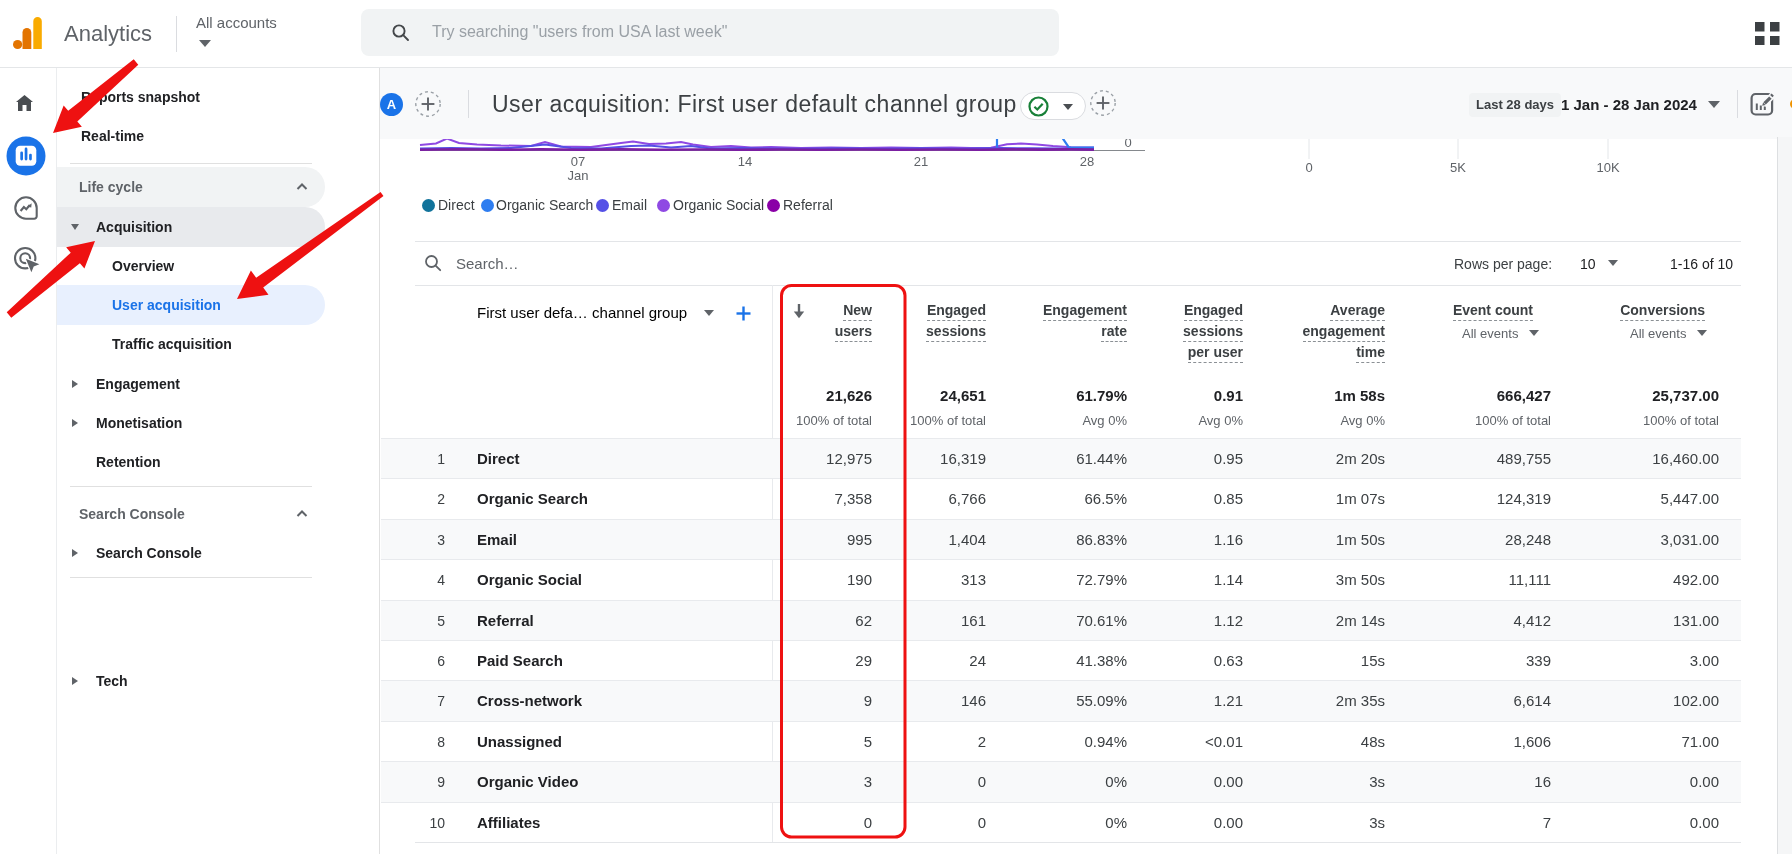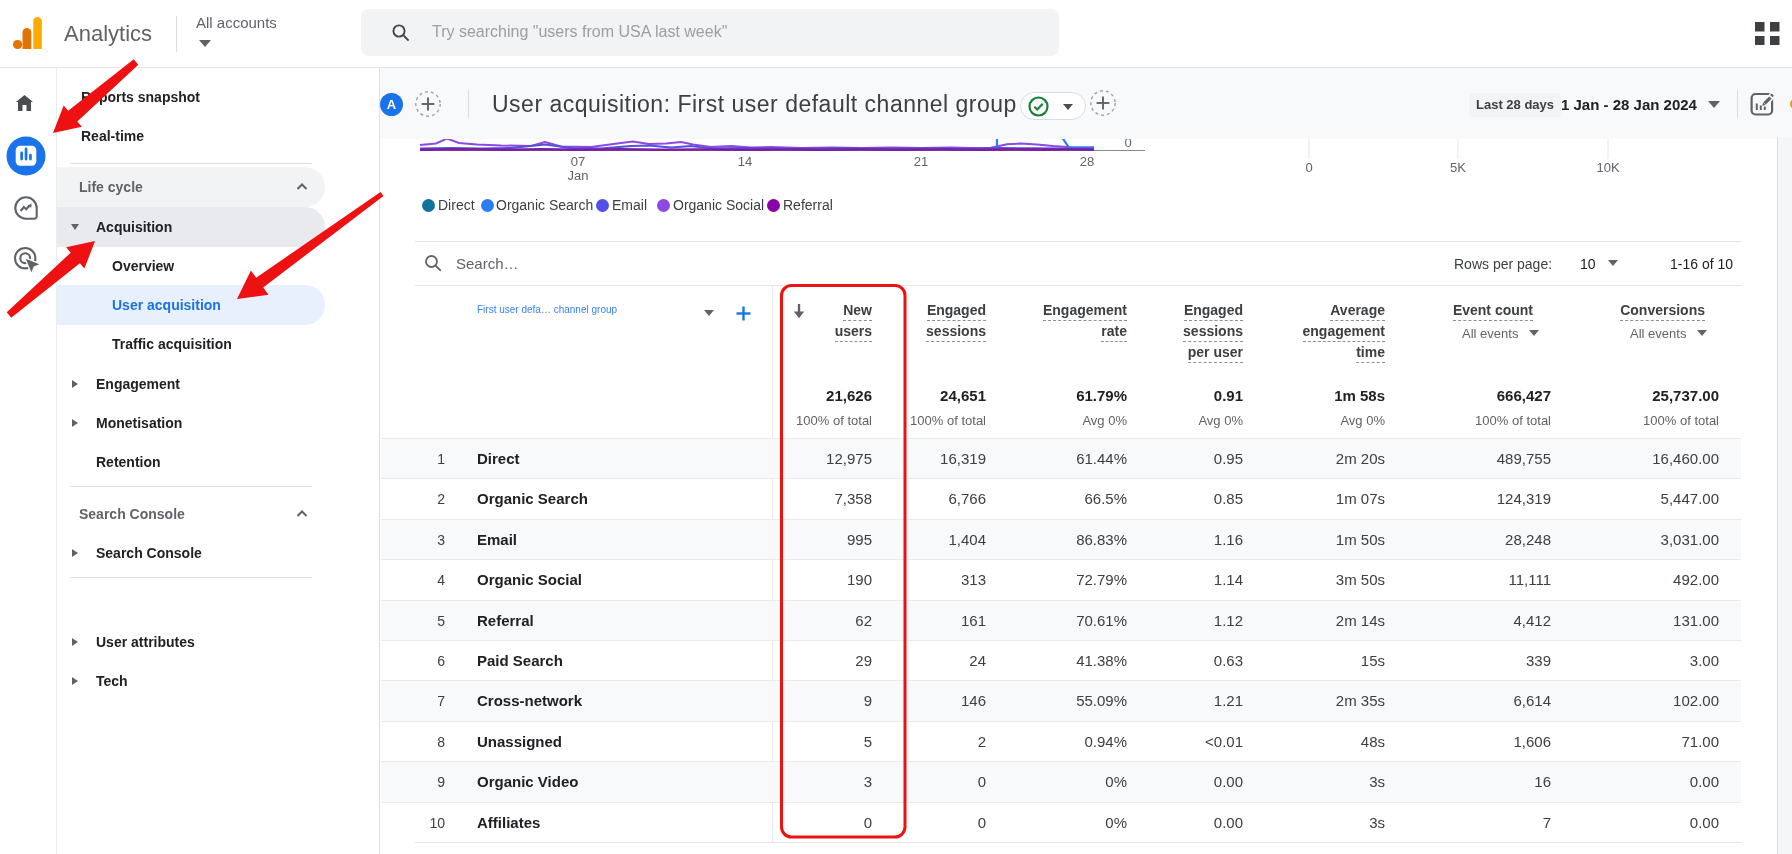--- a/index.html
+++ b/index.html
@@ -116,23 +116,20 @@
   <div class="ndiv" style="top:418px"></div>
   <div class="nitem nhead" style="top:426px;padding-left:22px">Search Console
     <svg class="chev" viewBox="0 0 14 14">
         <path d="M2.5 9 L7 4.5 L11.5 9" fill="none" stroke="#5f6368" stroke-width="2"></path>
       </svg>
   </div>
   <div class="nitem" style="top:465px;padding-left:39px">Search Console
     <div class="tri-r" style="left:15px;top:15.5px"></div>
   </div>
   <div class="ndiv" style="top:509px"></div>
-  <div class="nitem" style="top:554px;padding-left:39px">User attributes
-    <div class="tri-r" style="left:15px;top:15.5px"></div>
-  </div>
   <div class="nitem" style="top:593px;padding-left:39px">Tech
     <div class="tri-r" style="left:15px;top:15.5px"></div>
   </div>
 </div>
 <div id="band" style="overflow:hidden">
   <div class="abs" style="left:0;top:24.5px;width:23px;height:23px;border-radius:50%;background:#1a73e8;color:#fff;font-size:13px;font-weight:bold;text-align:center;line-height:23px">A</div>
   <svg class="abs" style="left:35px;top:23px" width="26" height="26" viewBox="0 0 26 26">
     <circle cx="13" cy="13" r="12.2" fill="none" stroke="#9aa0a6" stroke-width="1.4" stroke-dasharray="3,3"></circle>
     <line x1="13" y1="6.6" x2="13" y2="19.4" stroke="#5f6368" stroke-width="1.9"></line>
     <line x1="6.6" y1="13" x2="19.4" y2="13" stroke="#5f6368" stroke-width="1.9"></line>
@@ -207,21 +204,21 @@
     <line x1="11.6" y1="11.6" x2="16.2" y2="16.2" stroke="#5f6368" stroke-width="1.8" stroke-linecap="round"></line>
   </svg>
   <div class="abs" style="left:75px;top:118px;font-size:15px;color:#5f6368">Search…</div>
   <div class="abs" style="left:1073px;top:119px;font-size:14px;color:#3c4043">Rows per page:</div>
   <div class="abs" style="left:1199px;top:119px;font-size:14px;color:#202124">10</div>
   <div class="tri-d" style="left:1227px;top:123px;border-top-color:#5f6368;border-left-width:5.5px;border-right-width:5.5px;border-top-width:6.5px"></div>
   <div class="abs" style="left:1289px;top:119px;font-size:14px;color:#202124">1-16 of 10</div>
 
   <div class="abs" style="left:391px;top:148px;height:557px;border-left:1px solid #e8eaed"></div>
 
-  <div class="abs" style="left:96px;top:167px;font-size:10px;color:#3b82f6">First user defa… channel group</div>
+  <div class="abs" style="left:96px;top:167px;font-size:15px;color:#000000">First user defa… channel group</div>
   <div class="tri-d" style="left:323px;top:173px;border-left-width:5px;border-right-width:5px;border-top-width:6px"></div>
   <svg class="abs" style="left:355px;top:169px" width="15" height="15" viewBox="0 0 15 15">
     <line x1="7.5" y1="0.5" x2="7.5" y2="14.5" stroke="#1a73e8" stroke-width="2.4"></line>
     <line x1="0.5" y1="7.5" x2="14.5" y2="7.5" stroke="#1a73e8" stroke-width="2.4"></line>
   </svg>
   <svg class="abs" style="left:411px;top:166px" width="14" height="16" viewBox="0 0 14 16">
     <line x1="7" y1="1" x2="7" y2="10" stroke="#5f6368" stroke-width="2.4"></line>
     <path d="M1.8 8.6 L7 15.2 L12.2 8.6 Z" fill="#5f6368"></path>
   </svg>
   <div class="colhead" style="right:905px"><span>New</span><br><span>users</span></div>

